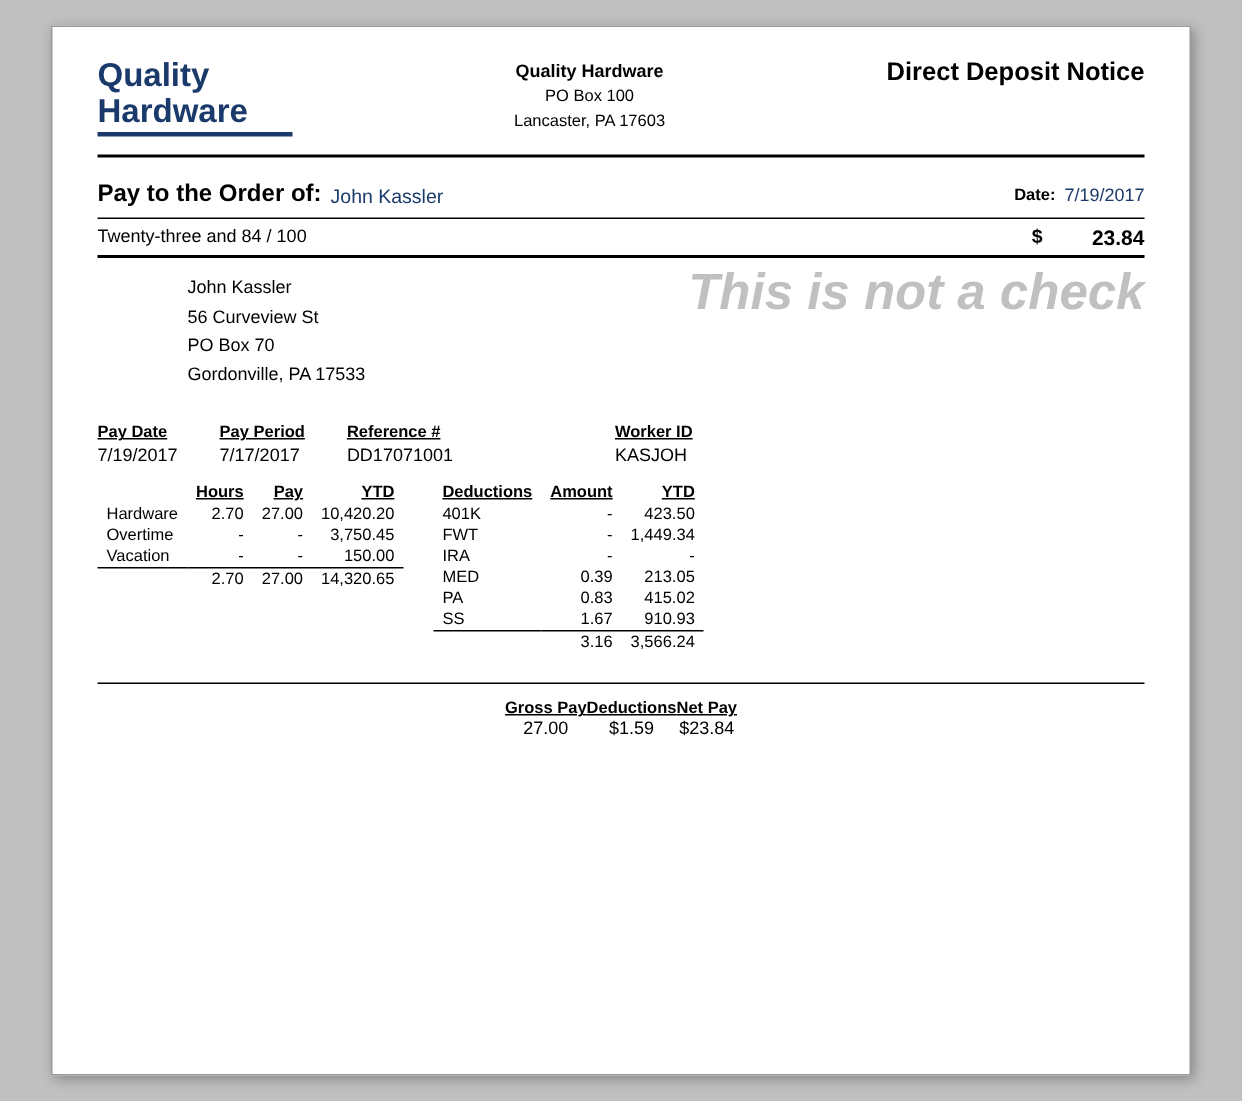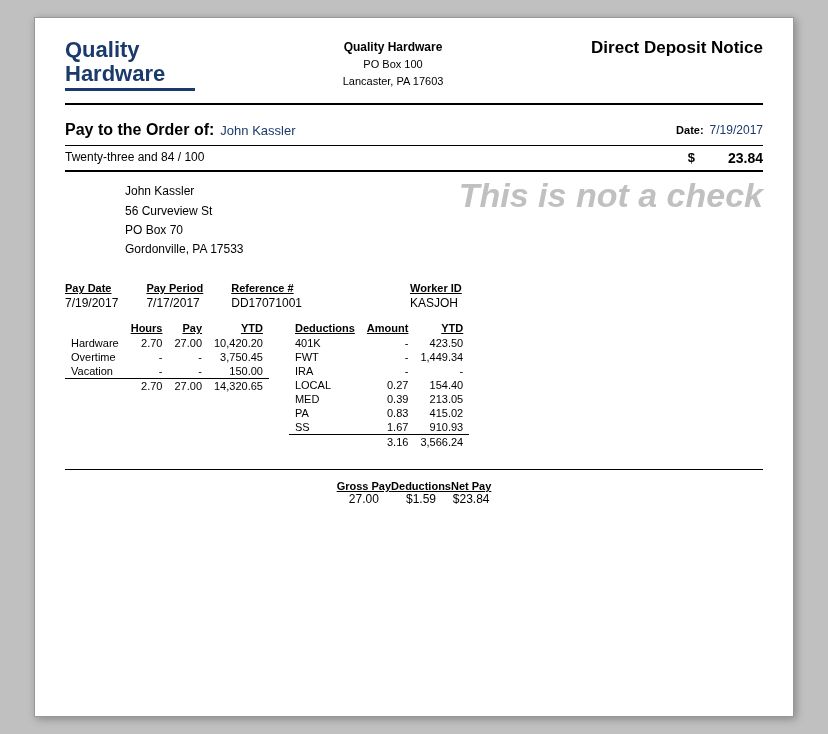--- a/index.html
+++ b/index.html
@@ -344,25 +344,20 @@
             <td class="left">FWT</td>
             <td>-</td>
             <td>1,449.34</td>
           </tr>
           <tr>
             <td class="left">IRA</td>
             <td>-</td>
             <td>-</td>
           </tr>
           <tr>
-            <td class="left">LOCAL</td>
-            <td>0.27</td>
-            <td>154.40</td>
-          </tr>
-          <tr>
             <td class="left">MED</td>
             <td>0.39</td>
             <td>213.05</td>
           </tr>
           <tr>
             <td class="left">PA</td>
             <td>0.83</td>
             <td>415.02</td>
           </tr>
           <tr>

